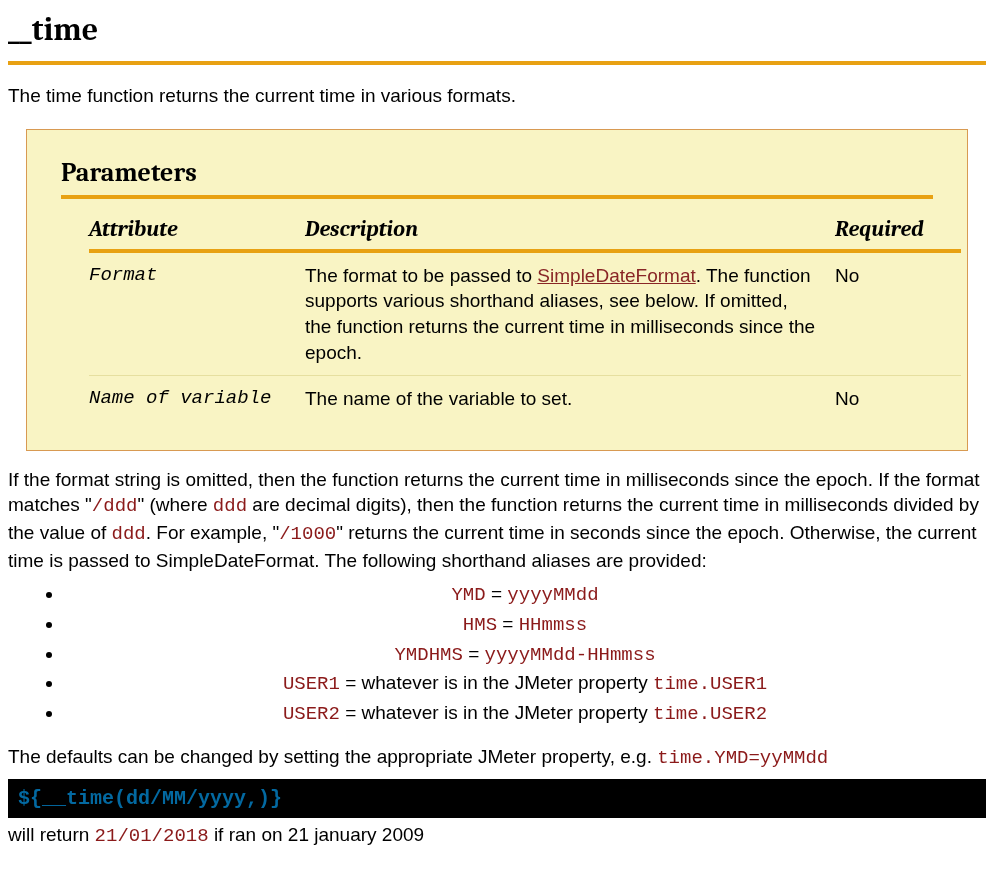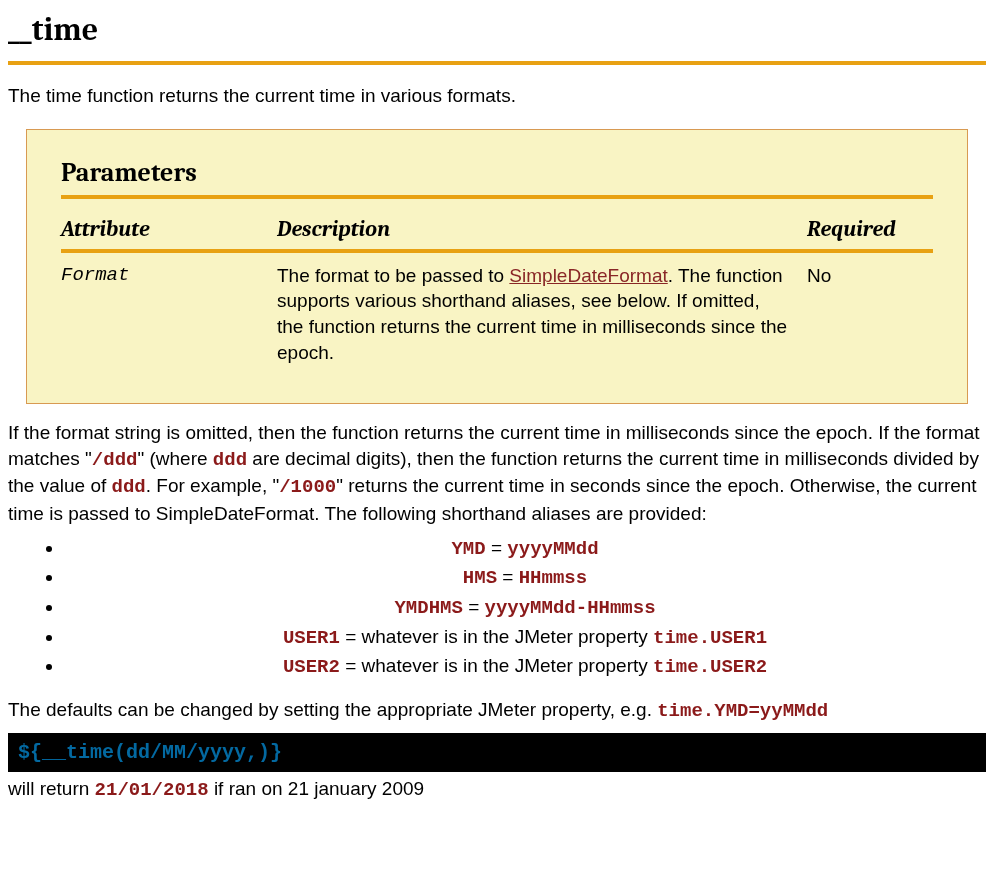--- a/index.html
+++ b/index.html
@@ -34,20 +34,21 @@
     font-weight: 700;
     font-size: 26px;
     margin: 0 0 0 0;
     padding-bottom: 4px;
     border-bottom: 4px solid #e8a113;
   }
   .param-table {
     width: 100%;
     border-collapse: collapse;
     margin-top: 16px;
+    margin-left: 28px;
   }
   .param-table th {
     font-family: Cambria, "PT Serif", Georgia, "Times New Roman", serif;
     font-weight: 700;
     font-style: italic;
     font-size: 22px;
     text-align: left;
     padding: 0 8px 4px 0;
     border-bottom: 4px solid #e8a113;
   }
@@ -70,21 +71,21 @@
   }
   a.sdf-link {
     color: #892626;
     text-decoration: underline;
   }
   p.body-text {
     margin: 16px 0 8px 0;
   }
   .code {
     font-family: "Consolas", "Menlo", "Courier New", monospace;
-    font-weight: 700;
+    font-weight: 400;
     color: #8b1a1a;
   }
   ul.aliases {
     margin: 8px 0 8px 0;
     padding-left: 56px;
   }
   ul.aliases li {
     margin: 2px 0;
     text-align: center;
   }
@@ -119,20 +120,25 @@
       </tr>
     </thead>
     <tbody>
       <tr>
         <td class="attr">Format</td>
         <td>
           <span>The format to be passed to </span><a href="#" class="sdf-link">SimpleDateFormat</a><span>. The function supports various shorthand aliases, see below. If omitted, the function returns the current time in milliseconds since the epoch.</span>
         </td>
         <td class="req">No</td>
       </tr>
+      <tr>
+        <td class="attr">Name of variable</td>
+        <td>The name of the variable to set.</td>
+        <td class="req">No</td>
+      </tr>
     </tbody>
   </table>
 </div>
 
 <p class="body-text">
   <span>If the format string is omitted, then the function returns the current time in milliseconds since the epoch. If the format matches "</span><span class="code">/ddd</span><span>" (where </span><span class="code">ddd</span><span> are decimal digits), then the function returns the current time in milliseconds divided by the value of </span><span class="code">ddd</span><span>. For example, "</span><span class="code">/1000</span><span>" returns the current time in seconds since the epoch. Otherwise, the current time is passed to SimpleDateFormat. The following shorthand aliases are provided:</span>
 </p>
 
 <ul class="aliases">
   <li>

